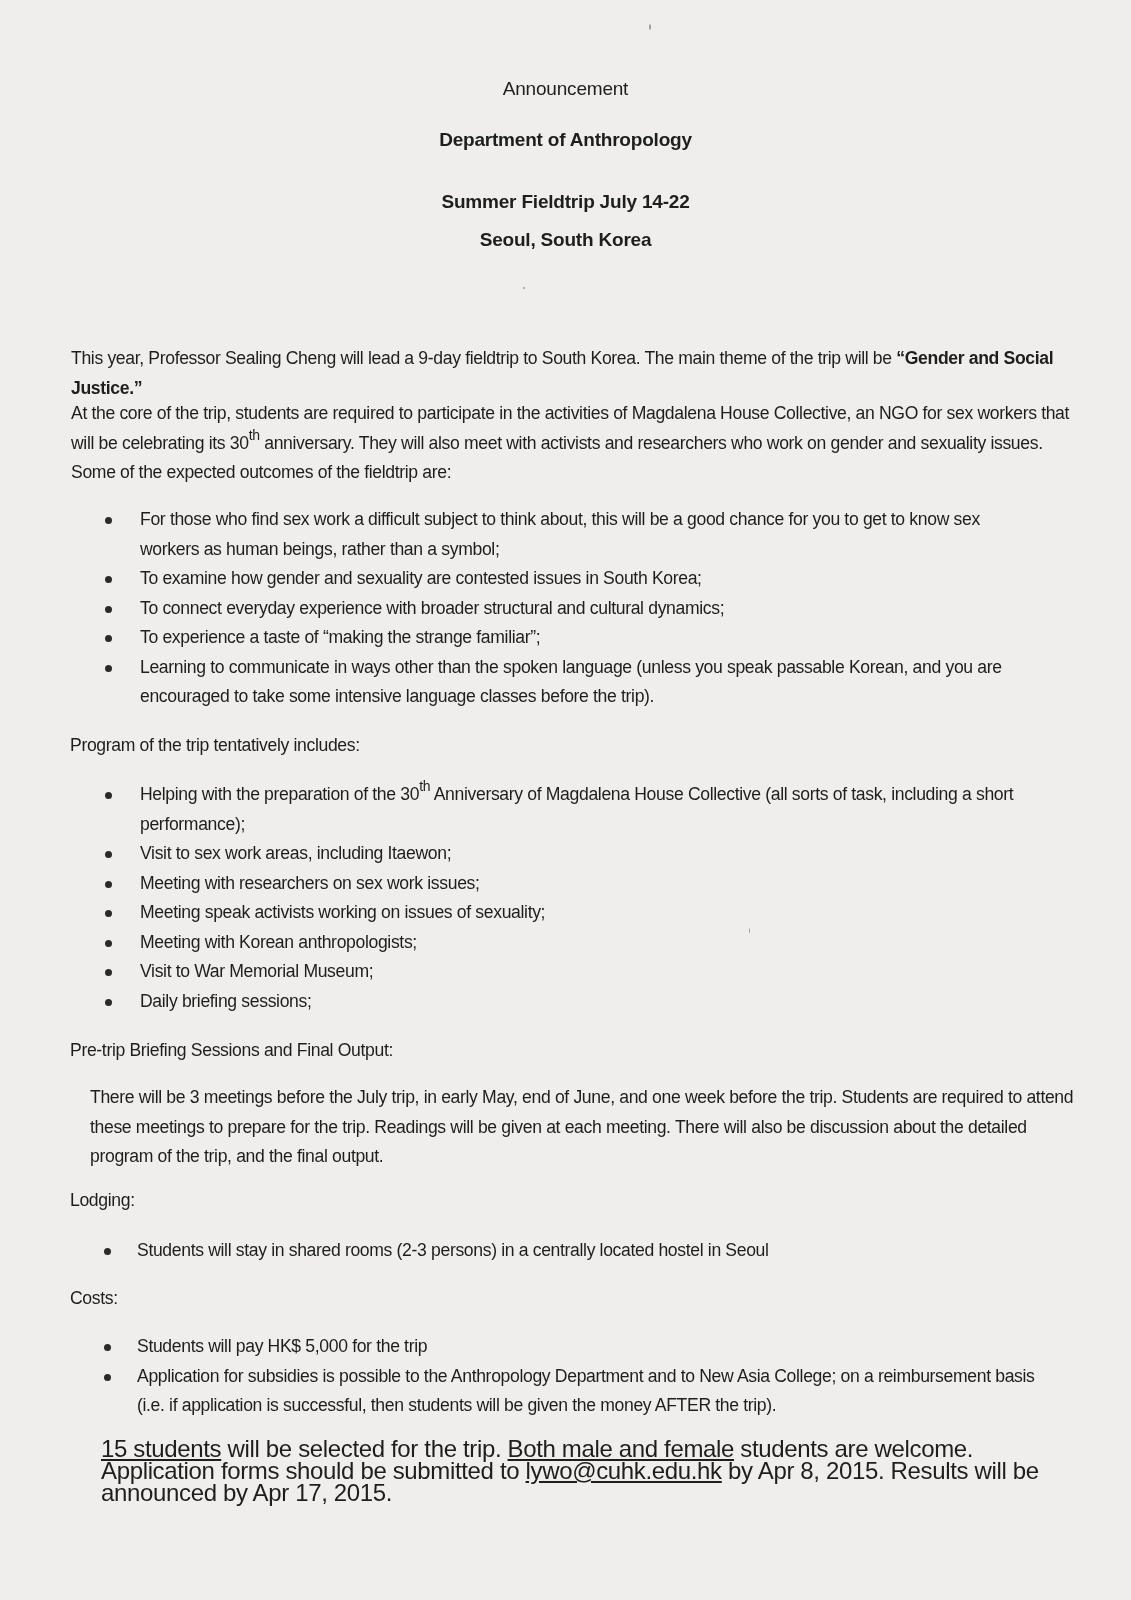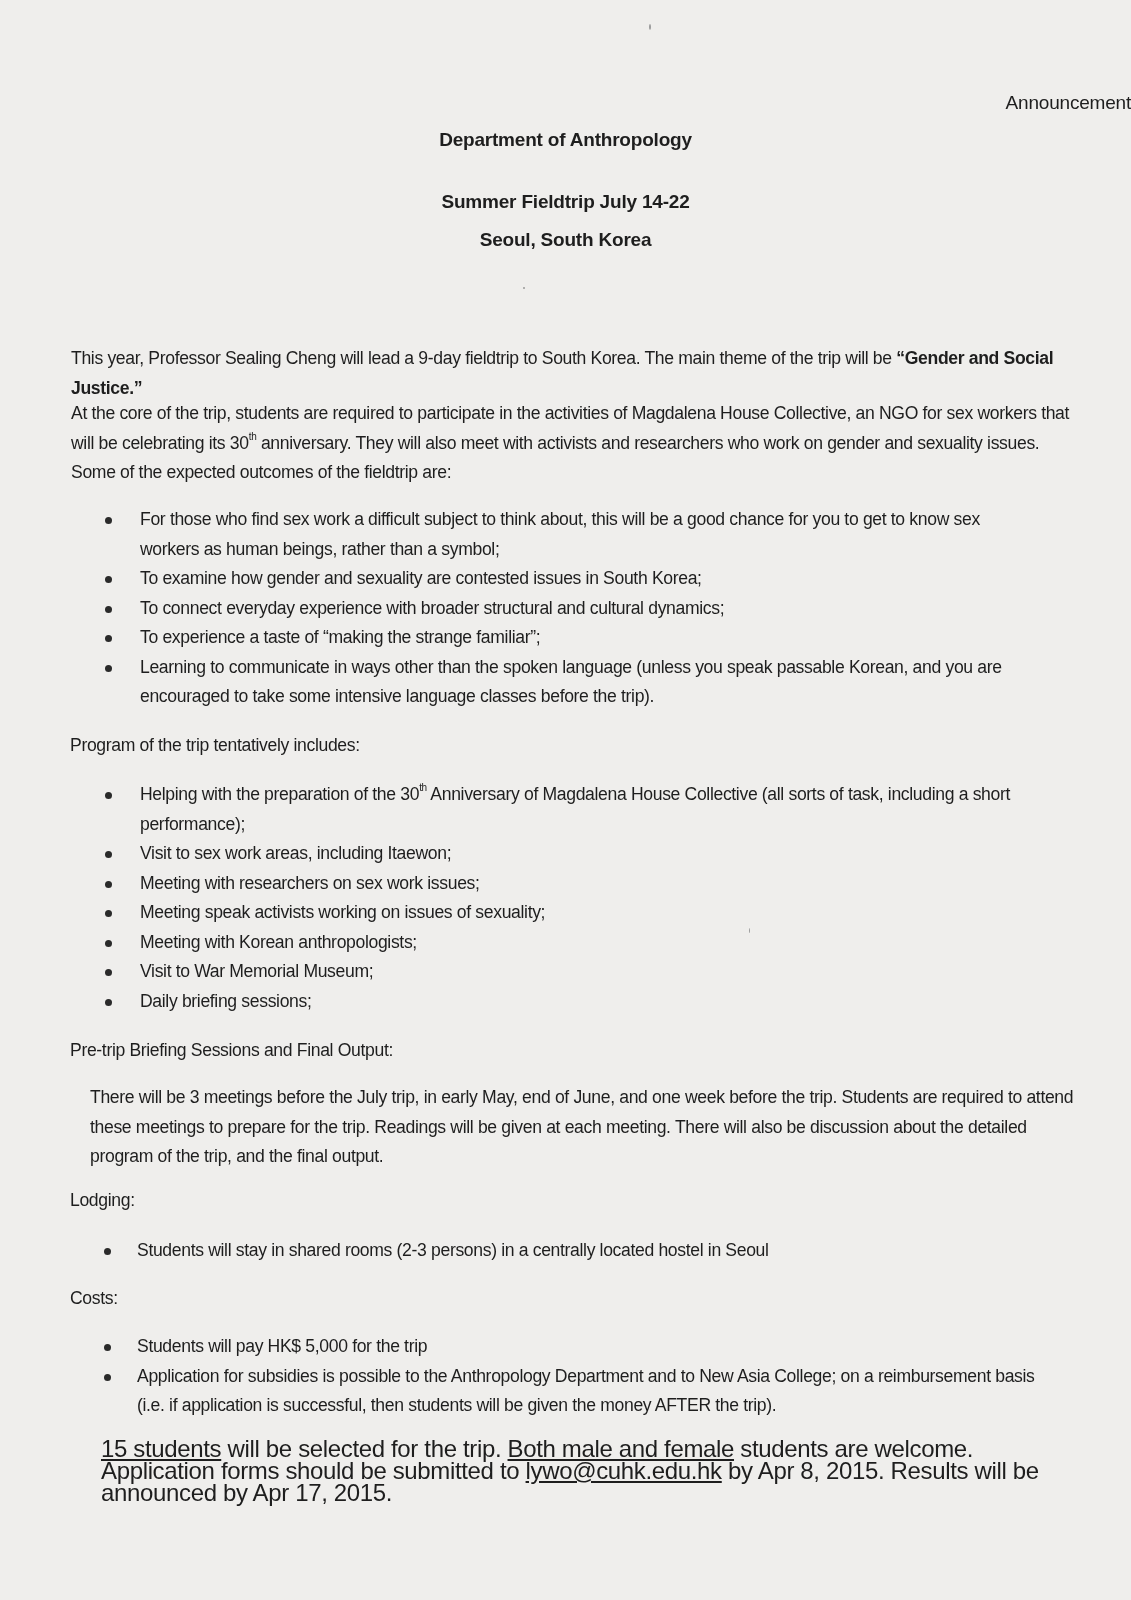--- a/index.html
+++ b/index.html
@@ -5,28 +5,28 @@
   html, body { margin:0; padding:0; }
   body {
     width:1131px; height:1600px; overflow:hidden;
     background:#efeeec;
     font-family:"Liberation Sans", "DejaVu Sans", sans-serif;
     color:#1e1e1e;
     position:relative;
   }
   .page { position:absolute; left:0; top:0; width:1131px; height:1600px; }
   .center-line { position:absolute; left:0; width:1131px; text-align:center; font-size:19px; letter-spacing:-0.2px; }
-  .title-plain { top:92px; font-weight:normal;text-align:right; }
+  .title-plain { top:78px; font-weight:normal; }
   .title-bold-1 { top:129px; font-weight:bold; }
   .title-bold-2 { top:191px; font-weight:bold; }
   .title-bold-3 { top:229px; font-weight:bold; }
 
   .para { position:absolute; left:71px; width:1000px; font-size:17.6px; line-height:29.5px; letter-spacing:-0.35px; }
   .para b { font-weight:bold; }
-  sup { font-size:10px; line-height:0; position:relative; top:-2px; }
+  sup { font-size:14px; line-height:0; position:relative; top:-2px; }
 
   .list { position:absolute; left:0; width:1131px; margin:0; padding:0; list-style:none; }
   .list li { position:relative; font-size:17.6px; line-height:29.5px; letter-spacing:-0.35px; }
   .list li .bullet { position:absolute; width:7px; height:7px; border-radius:50%; background:#2a2a2a; top:12px; }
   .list li .txt { display:block; }
 
   .list-a li { padding-left:140px; width:900px; }
   .list-a li .bullet { left:105px; }
   .list-b li { padding-left:137px; width:900px; }
   .list-b li .bullet { left:104px; }

